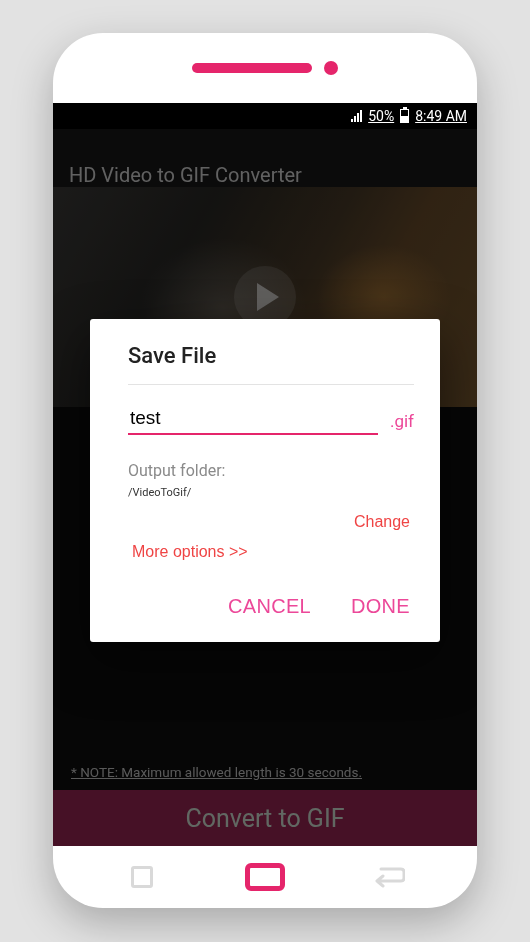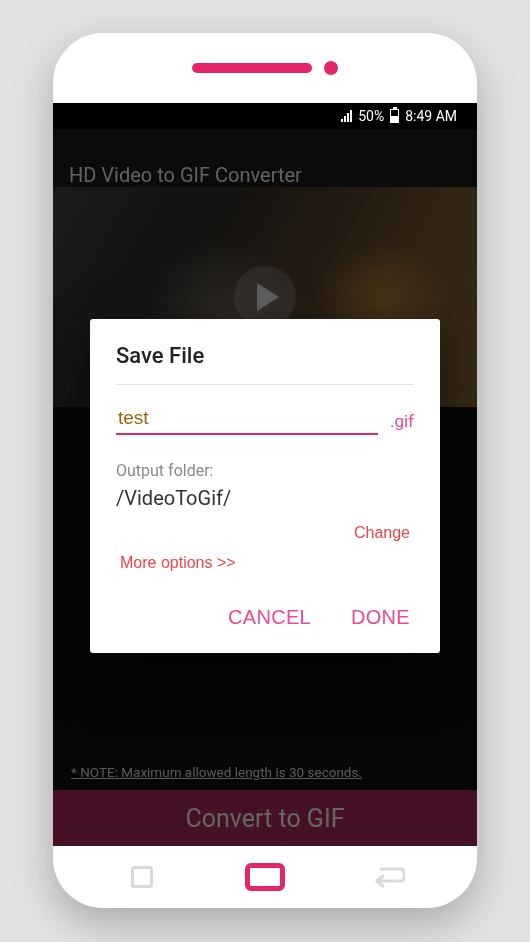--- a/index.html
+++ b/index.html
@@ -49,23 +49,24 @@
     position: relative;
     overflow: hidden;
   }
   .statusbar {
     height: 26px;
     background: #000;
     color: #fff;
     display: flex;
     align-items: center;
     justify-content: flex-end;
-    padding: 0 20px;
+    padding: 0 10px;
     font-size: 14px;
     gap: 4px;
+    text-decoration: underline;
   }
   .sig { display: inline-flex; align-items: flex-end; gap: 1px; height: 12px; margin-right:2px;}
   .sig .bar { width: 2px; background: #fff; }
   .sig .b1{height:3px}.sig .b2{height:6px}.sig .b3{height:9px}.sig .b4{height:12px}
   .batt {
     display: inline-block;
     width: 9px; height: 14px;
     border: 1px solid #fff;
     position: relative;
     margin: 0 2px;
@@ -135,40 +136,40 @@
     left:0; right:0; bottom:0;
     background:rgba(0,0,0,0.55);
     display:flex; align-items:flex-start; justify-content:center;
   }
   .modal{
     background:#fff;
     margin-top: 190px;
     width: 350px;
     border-radius:3px;
     box-shadow: 0 20px 50px rgba(0,0,0,0.5);
-    padding: 24px 26px 14px 26px;
+    padding: 24px 26px 14px 38px;
     color:#333;
   }
   .modal h2{
     font-size:22px; font-weight:500; color:#222;
   }
   .divider{
     height:1px; background:#e3e3e3; margin:16px 0 18px 0;
   }
   .flabel{ color:#8a8a8a; font-size:16px; margin-bottom:6px;}
   .fnrow{ display:flex; align-items:flex-end; gap:12px;}
   .fninput{
     flex:1;
     border:none; border-bottom:2px solid #e5256b;
     font-size:19px; padding: 4px 0 4px 2px;
-    outline:none; color:#a16207;
+    outline:none; color:#000000;
   }
   .ext{ color:#ec4899; font-size:17px; padding-bottom:4px;}
   .outblock{ margin-top:26px;}
-  .outpath{ color:#333; font-size:20px; margin-top:2px;}
+  .outpath{ color:#333; font-size:11px; margin-top:2px;}
   .changerow{ display:flex; justify-content:flex-end; margin-top:8px;}
   .pinklink{
     color:#ef4444; font-size:16px; font-weight:400;
     background:none;border:none;cursor:pointer;padding:6px 4px;
   }
   .moreopt{ margin-bottom:8px;}
   .actions{
     display:flex; justify-content:flex-end; gap:32px;
     margin-top:18px;
   }

